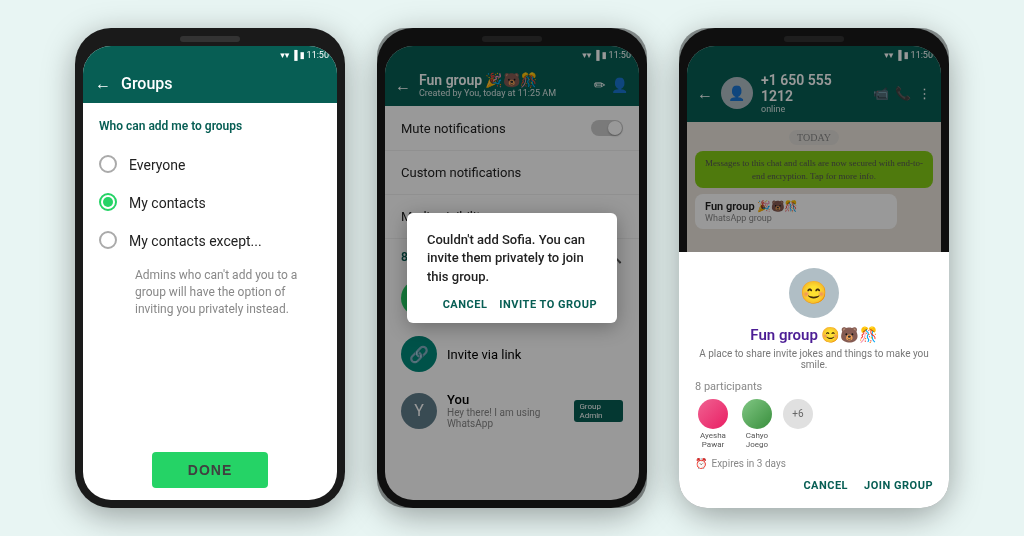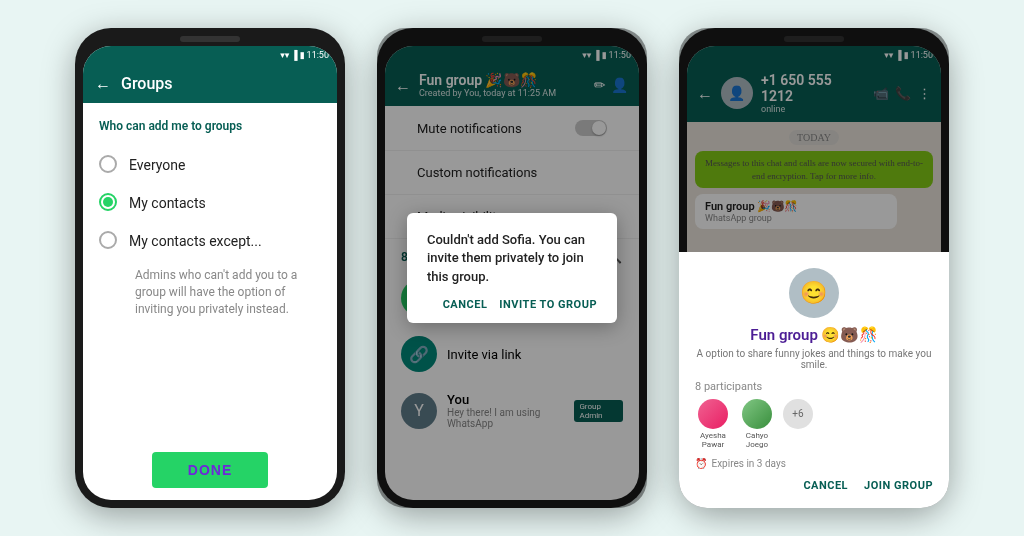--- a/index.html
+++ b/index.html
@@ -127,21 +127,21 @@
       line-height: 1.4;
       margin-left: 36px;
     }
     .done-btn-container {
       display: flex;
       justify-content: center;
       padding: 12px;
     }
     .done-btn {
       background: #25d366;
-      color: #6d28d9;
+      color: #404040;
       border: none;
       border-radius: 4px;
       padding: 10px 36px;
       font-size: 14px;
       font-weight: 600;
       cursor: pointer;
       letter-spacing: 1px;
     }
     
     .app-bar-chat {
@@ -166,21 +166,21 @@
     .chat-icons {
       display: flex;
       gap: 6px;
       font-size: 14px;
     }
     .settings-list {
       flex: 1;
       overflow: hidden;
     }
     .settings-item {
-      padding: 14px 32px;
+      padding: 14px 16px;
       border-bottom: 1px solid #f0f0f0;
       font-size: 13px;
       color: #222;
       display: flex;
       align-items: center;
       justify-content: space-between;
     }
     .toggle-switch {
       width: 32px;
       height: 16px;
@@ -590,21 +590,21 @@
         <div class="chat-bubble">
           <div style="font-size:11px;font-weight:600;">Fun group 🎉🐻🎊</div>
           <div style="font-size:9px;color:#888;">WhatsApp group</div>
         </div>
       </div>
 
       <div class="group-invite-card">
         <div class="invite-panel">
           <div class="invite-group-avatar">😊</div>
           <div class="invite-title">Fun group 😊🐻🎊</div>
-          <div class="invite-desc">A option to share funny jokes and things to make you smile.</div>
+          <div class="invite-desc">A place to share invite jokes and things to make you smile.</div>
           <div class="participants-label">8 participants</div>
           <div class="participant-avatars">
             <div class="p-avatar">
               <div class="avatar-img-1 p-avatar-img"></div>
               <div class="p-avatar-name">Ayesha Pawar</div>
             </div>
             <div class="p-avatar">
               <div class="avatar-img-2 p-avatar-img"></div>
               <div class="p-avatar-name">Cahyo Joego</div>
             </div>

